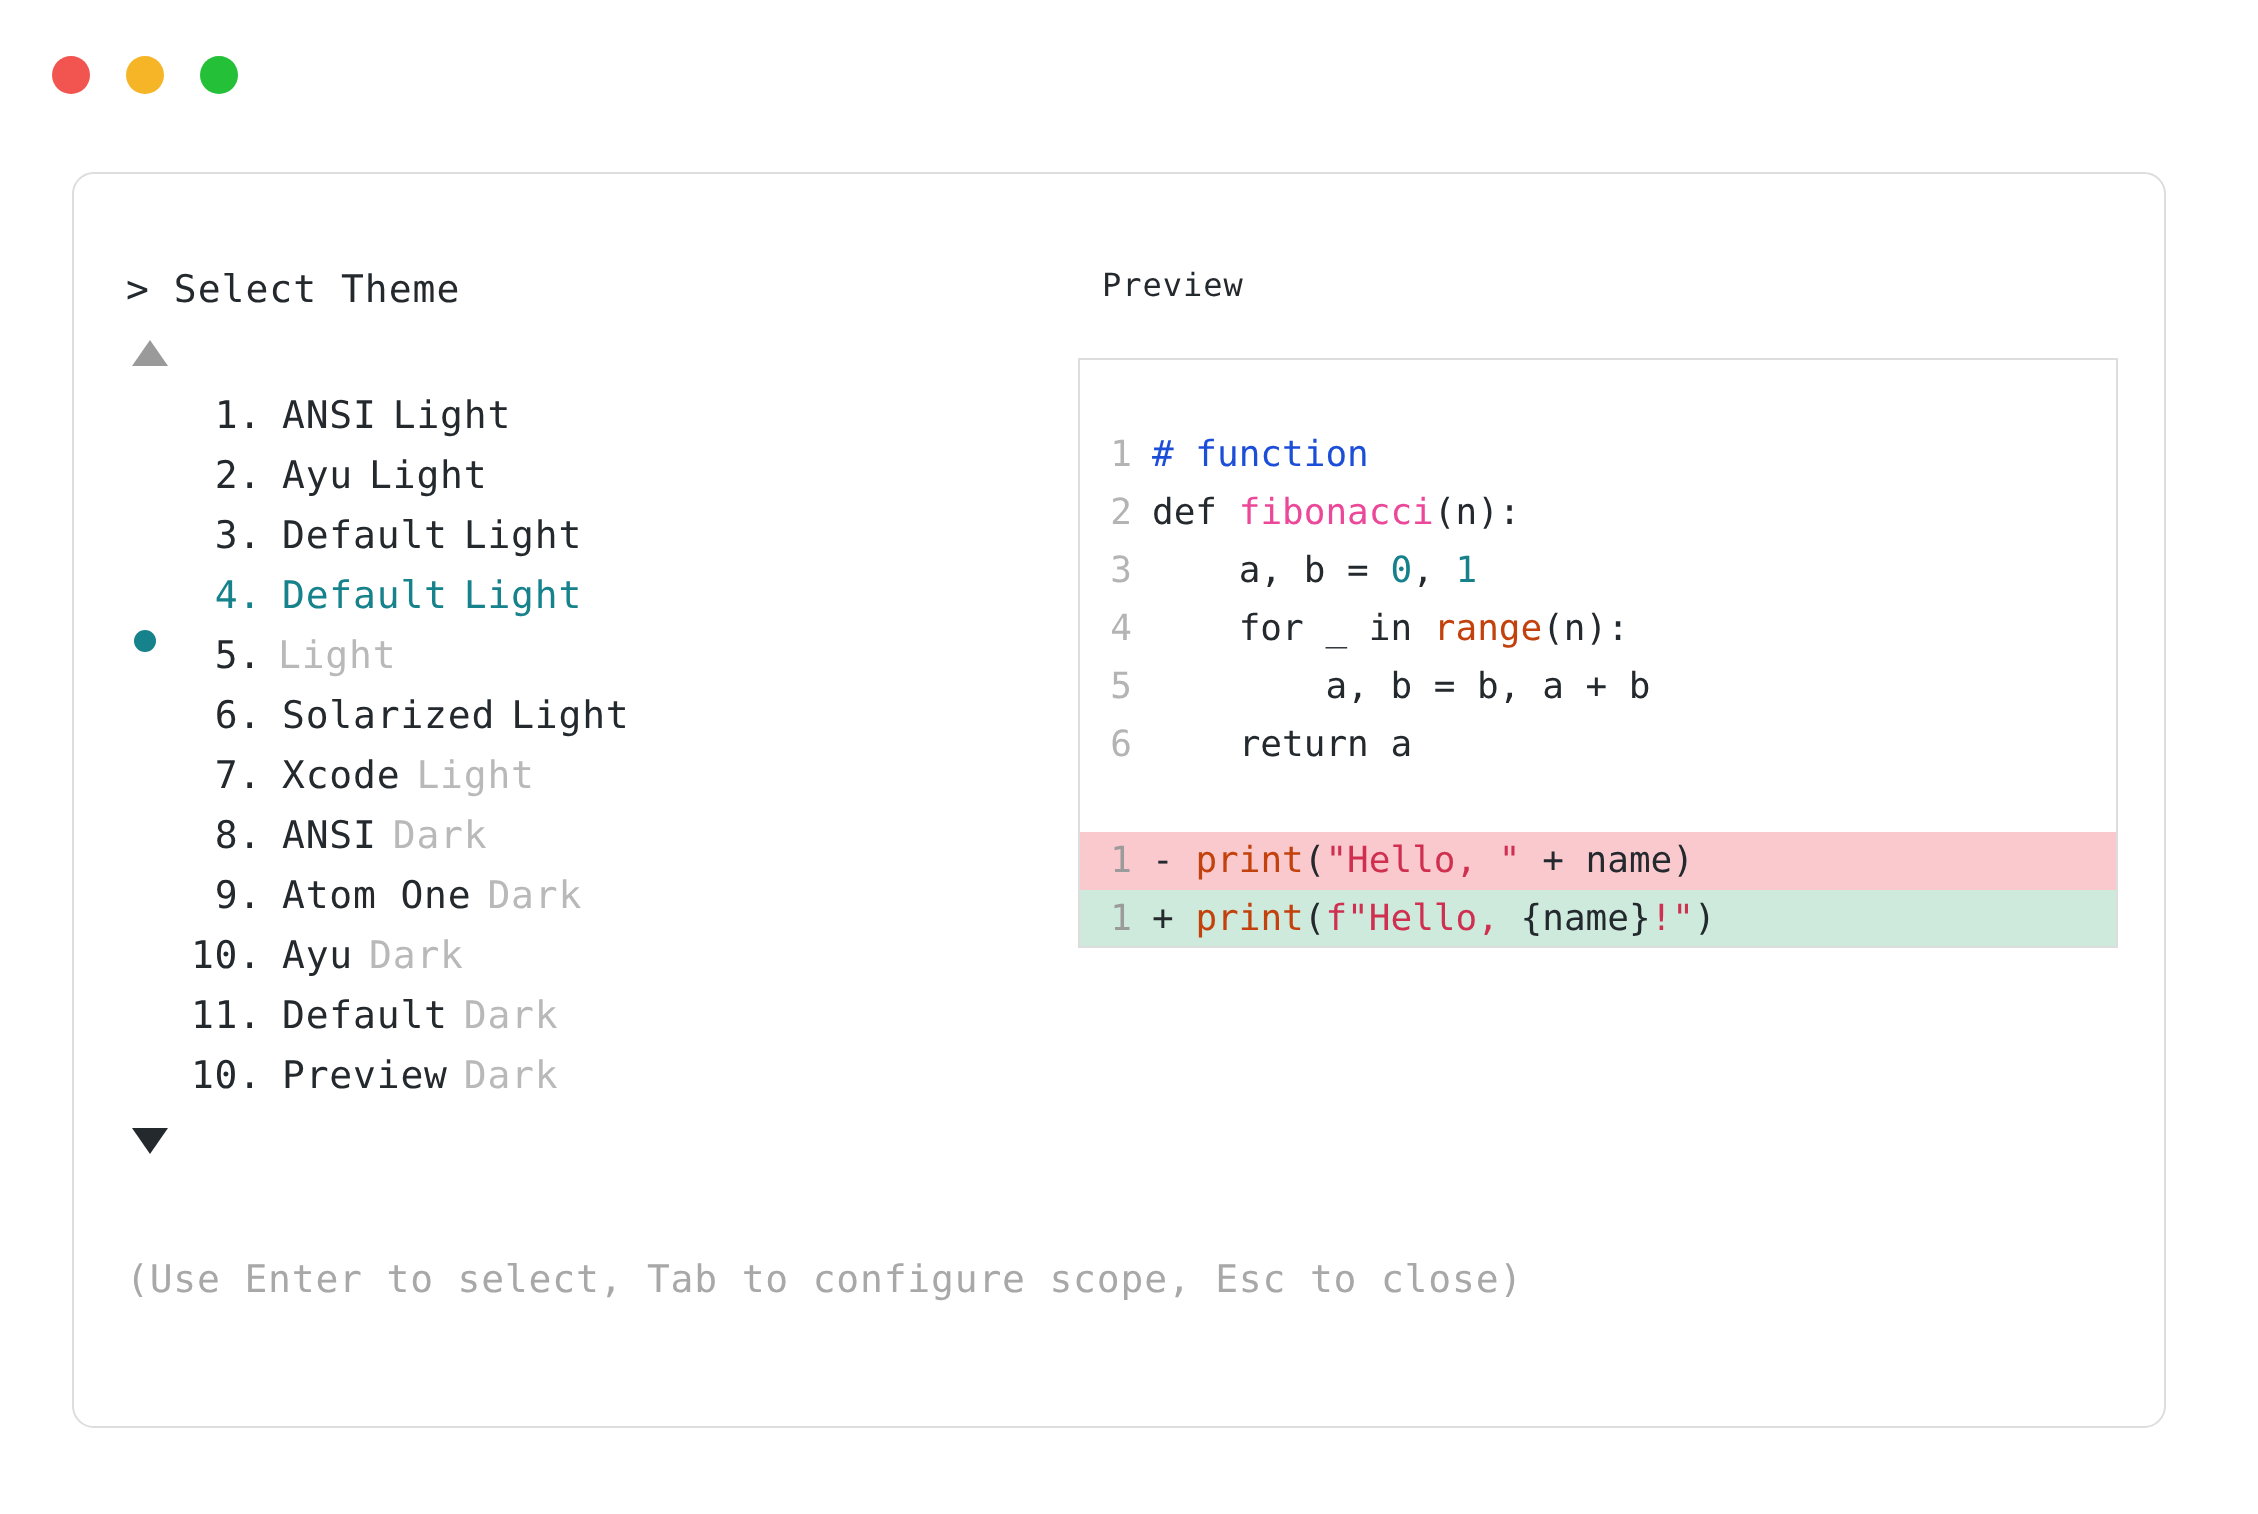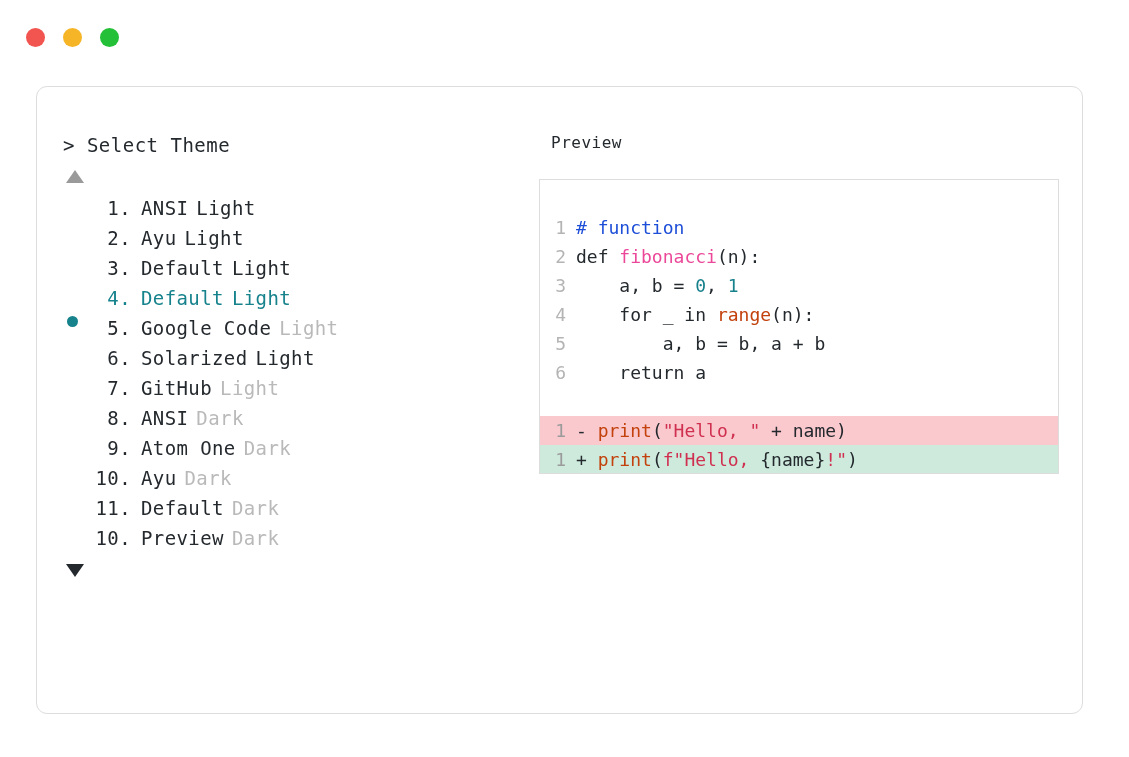--- a/index.html
+++ b/index.html
@@ -216,35 +216,36 @@
 
       <div class="arrow-row up-row">
         <span class="scroll-arrow up"></span>
       </div>
 
       <ul class="theme-list" id="theme-list">
           <li class="theme-item"><span class="bullet-cell"></span><span class="idx">1.</span><span class="name">ANSI</span><span class="suffix strong">Light</span></li>
           <li class="theme-item"><span class="bullet-cell"></span><span class="idx">2.</span><span class="name">Ayu</span><span class="suffix strong">Light</span></li>
           <li class="theme-item"><span class="bullet-cell"></span><span class="idx">3.</span><span class="name">Default</span><span class="suffix strong">Light</span></li>
           <li class="theme-item selected"><span class="bullet-cell"><span class="bullet"></span></span><span class="idx">4.</span><span class="name">Default</span><span class="suffix strong">Light</span></li>
-          <li class="theme-item"><span class="bullet-cell"></span><span class="idx">5.</span><span class="name">Google Code</span><span class="suffix muted">Light</span></li>
+          <li class="theme-item"><span class="bullet-cell"></span><span class="idx">5.</span><span class="suffix muted">Light</span></li>
           <li class="theme-item"><span class="bullet-cell"></span><span class="idx">6.</span><span class="name">Solarized</span><span class="suffix strong">Light</span></li>
-          <li class="theme-item"><span class="bullet-cell"></span><span class="idx">7.</span><span class="name">GitHub</span><span class="suffix muted">Light</span></li>
+          <li class="theme-item"><span class="bullet-cell"></span><span class="idx">7.</span><span class="name">Xcode</span><span class="suffix muted">Light</span></li>
           <li class="theme-item"><span class="bullet-cell"></span><span class="idx">8.</span><span class="name">ANSI</span><span class="suffix muted">Dark</span></li>
           <li class="theme-item"><span class="bullet-cell"></span><span class="idx">9.</span><span class="name">Atom One</span><span class="suffix muted">Dark</span></li>
           <li class="theme-item"><span class="bullet-cell"></span><span class="idx">10.</span><span class="name">Ayu</span><span class="suffix muted">Dark</span></li>
           <li class="theme-item"><span class="bullet-cell"></span><span class="idx">11.</span><span class="name">Default</span><span class="suffix muted">Dark</span></li>
           <li class="theme-item"><span class="bullet-cell"></span><span class="idx">10.</span><span class="name">Preview</span><span class="suffix muted">Dark</span></li>
         </ul>
 
       <div class="arrow-row down-row">
         <span class="scroll-arrow down"></span>
       </div>
     </div>
 
+    <div class="hint">(Use Enter to select, Tab to configure scope, Esc to close)</div>
 
     <div class="right-col">
       <div class="preview-label">Preview</div>
       <div class="preview-box">
         <div class="code" id="code-block"><div class="code-row"><span class="ln">1</span><span class="code-text"><span class="tok-com"># function</span></span></div><div class="code-row"><span class="ln">2</span><span class="code-text"><span>def </span><span class="tok-fn">fibonacci</span><span>(n):</span></span></div><div class="code-row"><span class="ln">3</span><span class="code-text"><span>    a, b = </span><span class="tok-num">0</span><span>, </span><span class="tok-num">1</span></span></div><div class="code-row"><span class="ln">4</span><span class="code-text"><span>    for _ in </span><span class="tok-blue">range</span><span>(n):</span></span></div><div class="code-row"><span class="ln">5</span><span class="code-text"><span>        a, b = b, a + b</span></span></div><div class="code-row"><span class="ln">6</span><span class="code-text"><span>    return a</span></span></div><div class="code-gap"></div><div class="code-row hl-del"><span class="ln">1</span><span class="tok-sign">- </span><span class="code-text"><span class="tok-blue">print</span><span>(</span><span class="tok-str">"Hello, "</span><span> + name)</span></span></div><div class="code-row hl-add"><span class="ln">1</span><span class="tok-sign">+ </span><span class="code-text"><span class="tok-blue">print</span><span>(</span><span class="tok-str">f"Hello, </span><span>{name}</span><span class="tok-str">!"</span><span>)</span></span></div></div>
       </div>
     </div>
 
   </div>
 </div>

